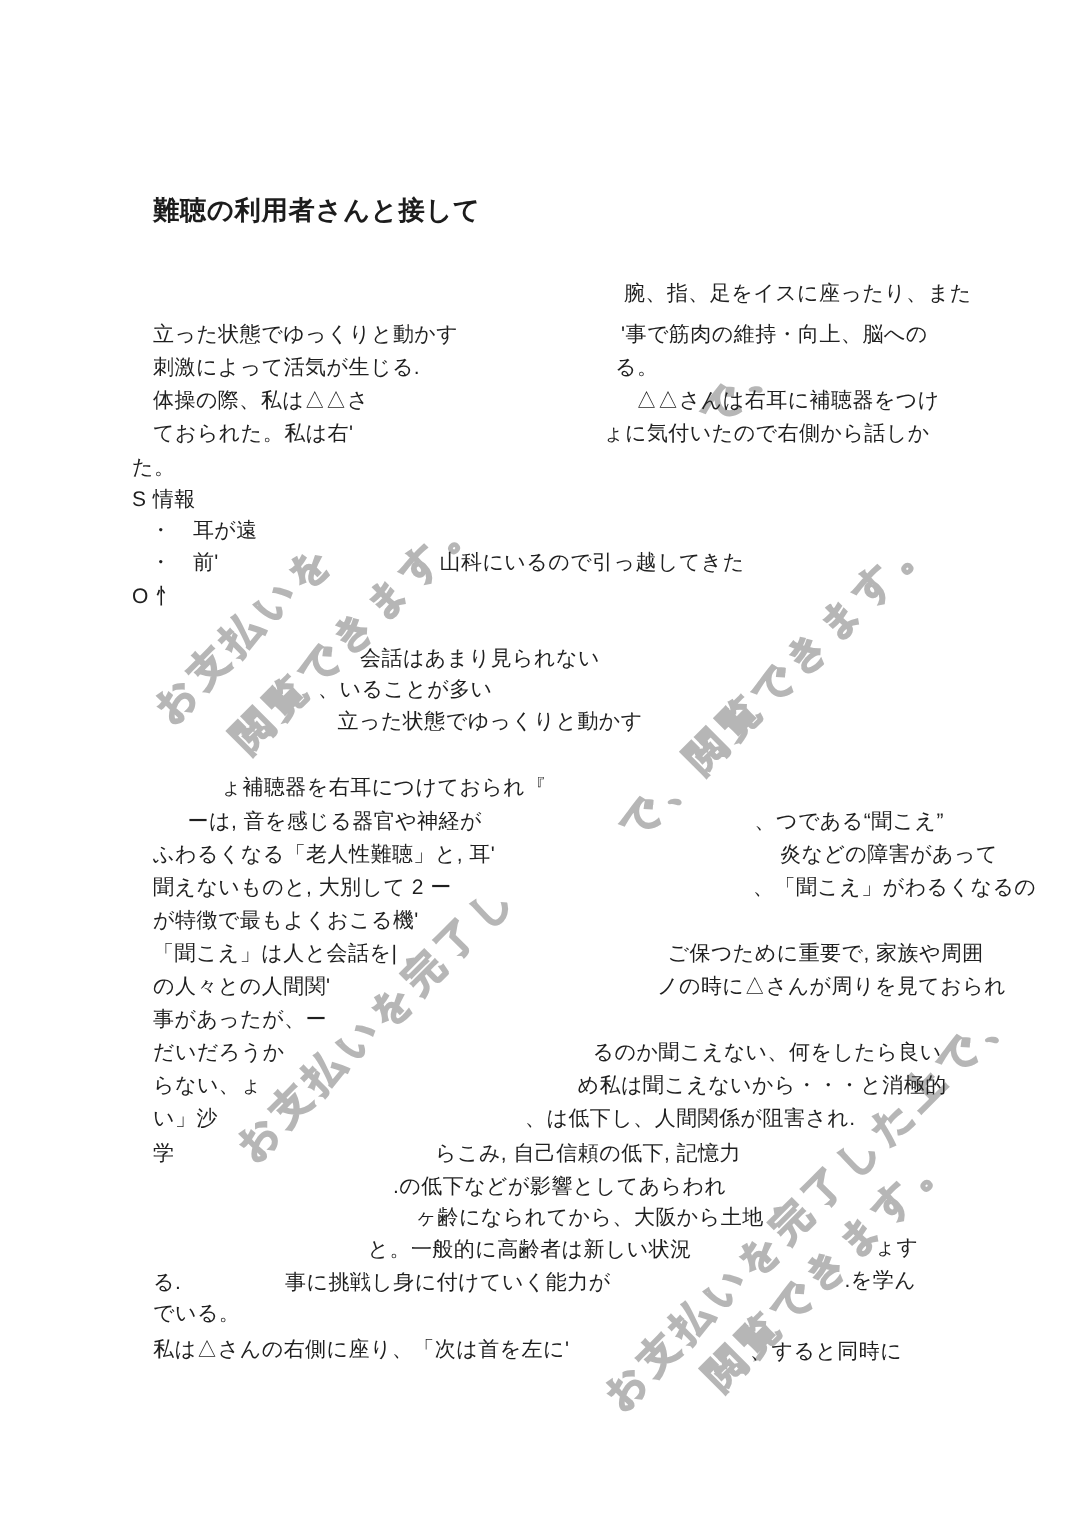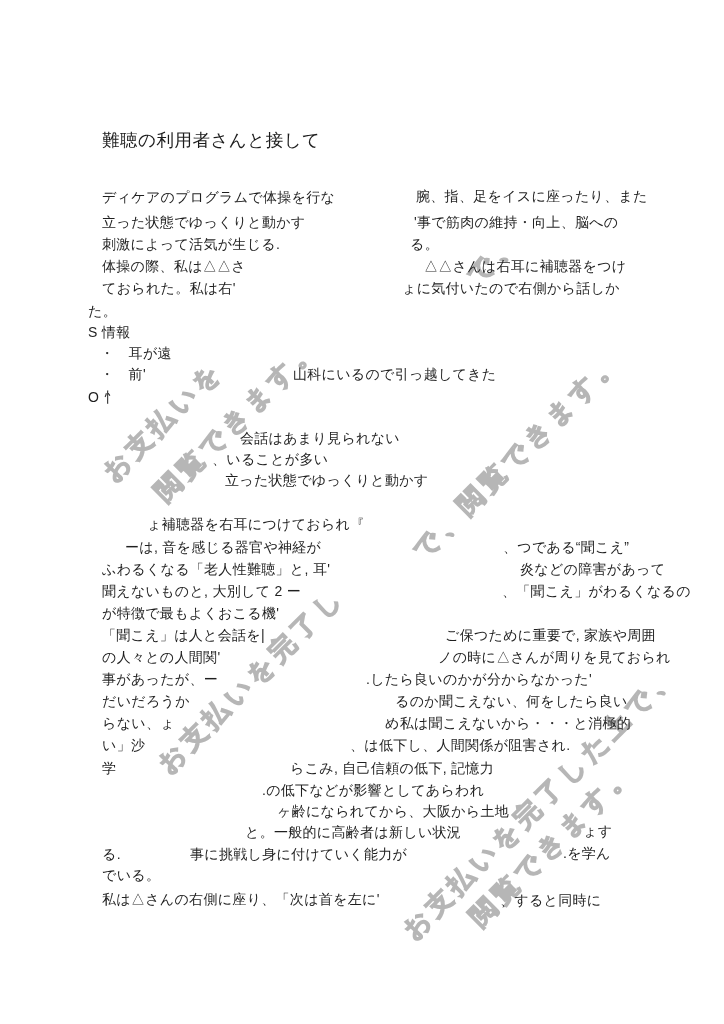--- a/index.html
+++ b/index.html
@@ -8,21 +8,21 @@
     width:724px;height:1024px;
     background:#ffffff;
     overflow:hidden;
     font-family:"Liberation Sans", sans-serif;
   }
   .title{
     position:absolute;
     left:102px;top:128px;
     margin:0;
     font-size:17.5px;
-    font-weight:400;
+    font-weight:700;
     letter-spacing:0.5px;
     color:#1c1c1c;
     white-space:pre;
   }
   .frag{
     position:absolute;
     font-size:14px;
     letter-spacing:0.3px;
     color:#1f1f1f;
     white-space:pre;
@@ -51,21 +51,20 @@
       <span class="wm" style="left: 98px; top: 467px;">お支払いを</span>
       <span class="wm" style="left: 150px; top: 487px;">閲覧できます。</span>
       <span class="wm" style="left: 462px; top: 270px;">で、</span>
       <span class="wm" style="left: 408px; top: 545px;">で、閲覧できます。</span>
       <span class="wm" style="left: 153px; top: 759px;">お支払いを完了し</span>
       <span class="wm" style="left: 398px; top: 925px;">お支払いを完了した上で、</span>
       <span class="wm" style="left: 465px; top: 912px;">閲覧できます。</span>
     </div>
   <h1 class="title">難聴の利用者さんと接して</h1>
   <div class="layer" id="text-layer">
-      <span class="frag" style="left: 102px; top: 190px;">ディケアのプログラムで体操を行な</span>
       <span class="frag" style="left: 416px; top: 190px; font-family: Liberation Mono, monospace;">腕、指、足をイスに座ったり、また</span>
       <span class="frag" style="left: 102px; top: 215px;">立った状態でゆっくりと動かす</span>
       <span class="frag" style="left: 414px; top: 215px;">'事で筋肉の維持・向上、脳への</span>
       <span class="frag" style="left: 102px; top: 237px; text-align: right;">刺激によって活気が生じる.</span>
       <span class="frag" style="left: 410px; top: 237px;">る。</span>
       <span class="frag" style="left: 102px; top: 259px;">体操の際、私は△△さ</span>
       <span class="frag" style="left: 424px; top: 259px;">△△さんは右耳に補聴器をつけ</span>
       <span class="frag" style="left: 102px; top: 281px;">ておられた。私は右'</span>
       <span class="frag" style="left: 402px; top: 281px;">ょに気付いたので右側から話しか</span>
       <span class="frag" style="left: 88px; top: 304px;">た。</span>
@@ -83,21 +82,20 @@
       <span class="frag" style="left: 102px; top: 562px;">ふわるくなる「老人性難聴」と, 耳'</span>
       <span class="frag" style="left: 520px; top: 562px;">炎などの障害があって</span>
       <span class="frag" style="left: 102px; top: 584px;">聞えないものと, 大別して 2 ー</span>
       <span class="frag" style="left: 502px; top: 584px;">、「聞こえ」がわるくなるの</span>
       <span class="frag" style="left: 102px; top: 606px;">が特徴で最もよくおこる機'</span>
       <span class="frag" style="left: 102px; top: 628px;">「聞こえ」は人と会話を|</span>
       <span class="frag" style="left: 445px; top: 628px;">ご保つために重要で, 家族や周囲</span>
       <span class="frag" style="left: 102px; top: 650px;">の人々との人間関'</span>
       <span class="frag" style="left: 438px; top: 650px;">ノの時に△さんが周りを見ておられ</span>
       <span class="frag" style="left: 102px; top: 672px;">事があったが、ー</span>
-      <span class="frag" style="left: 366px; top: 672px;">.したら良いのかが分からなかった'</span>
       <span class="frag" style="left: 102px; top: 694px;">だいだろうか</span>
       <span class="frag" style="left: 395px; top: 694px;">るのか聞こえない、何をしたら良い</span>
       <span class="frag" style="left: 102px; top: 716px;">らない、ょ</span>
       <span class="frag" style="left: 385px; top: 716px;">め私は聞こえないから・・・と消極的</span>
       <span class="frag" style="left: 102px; top: 738px;">い」沙</span>
       <span class="frag" style="left: 350px; top: 738px;">、は低下し、人間関係が阻害され.</span>
       <span class="frag" style="left: 102px; top: 761px;">学</span>
       <span class="frag" style="left: 290px; top: 761px;">らこみ, 自己信頼の低下, 記憶力</span>
       <span class="frag" style="left: 262px; top: 783px;">.の低下などが影響としてあらわれ</span>
       <span class="frag" style="left: 277px; top: 804px;">ヶ齢になられてから、大阪から土地</span>

